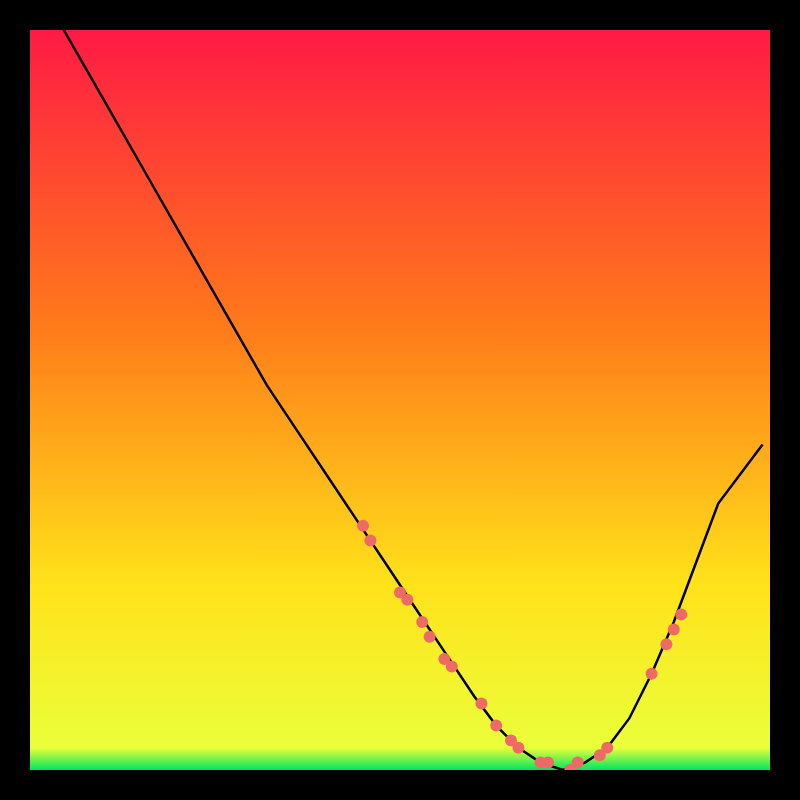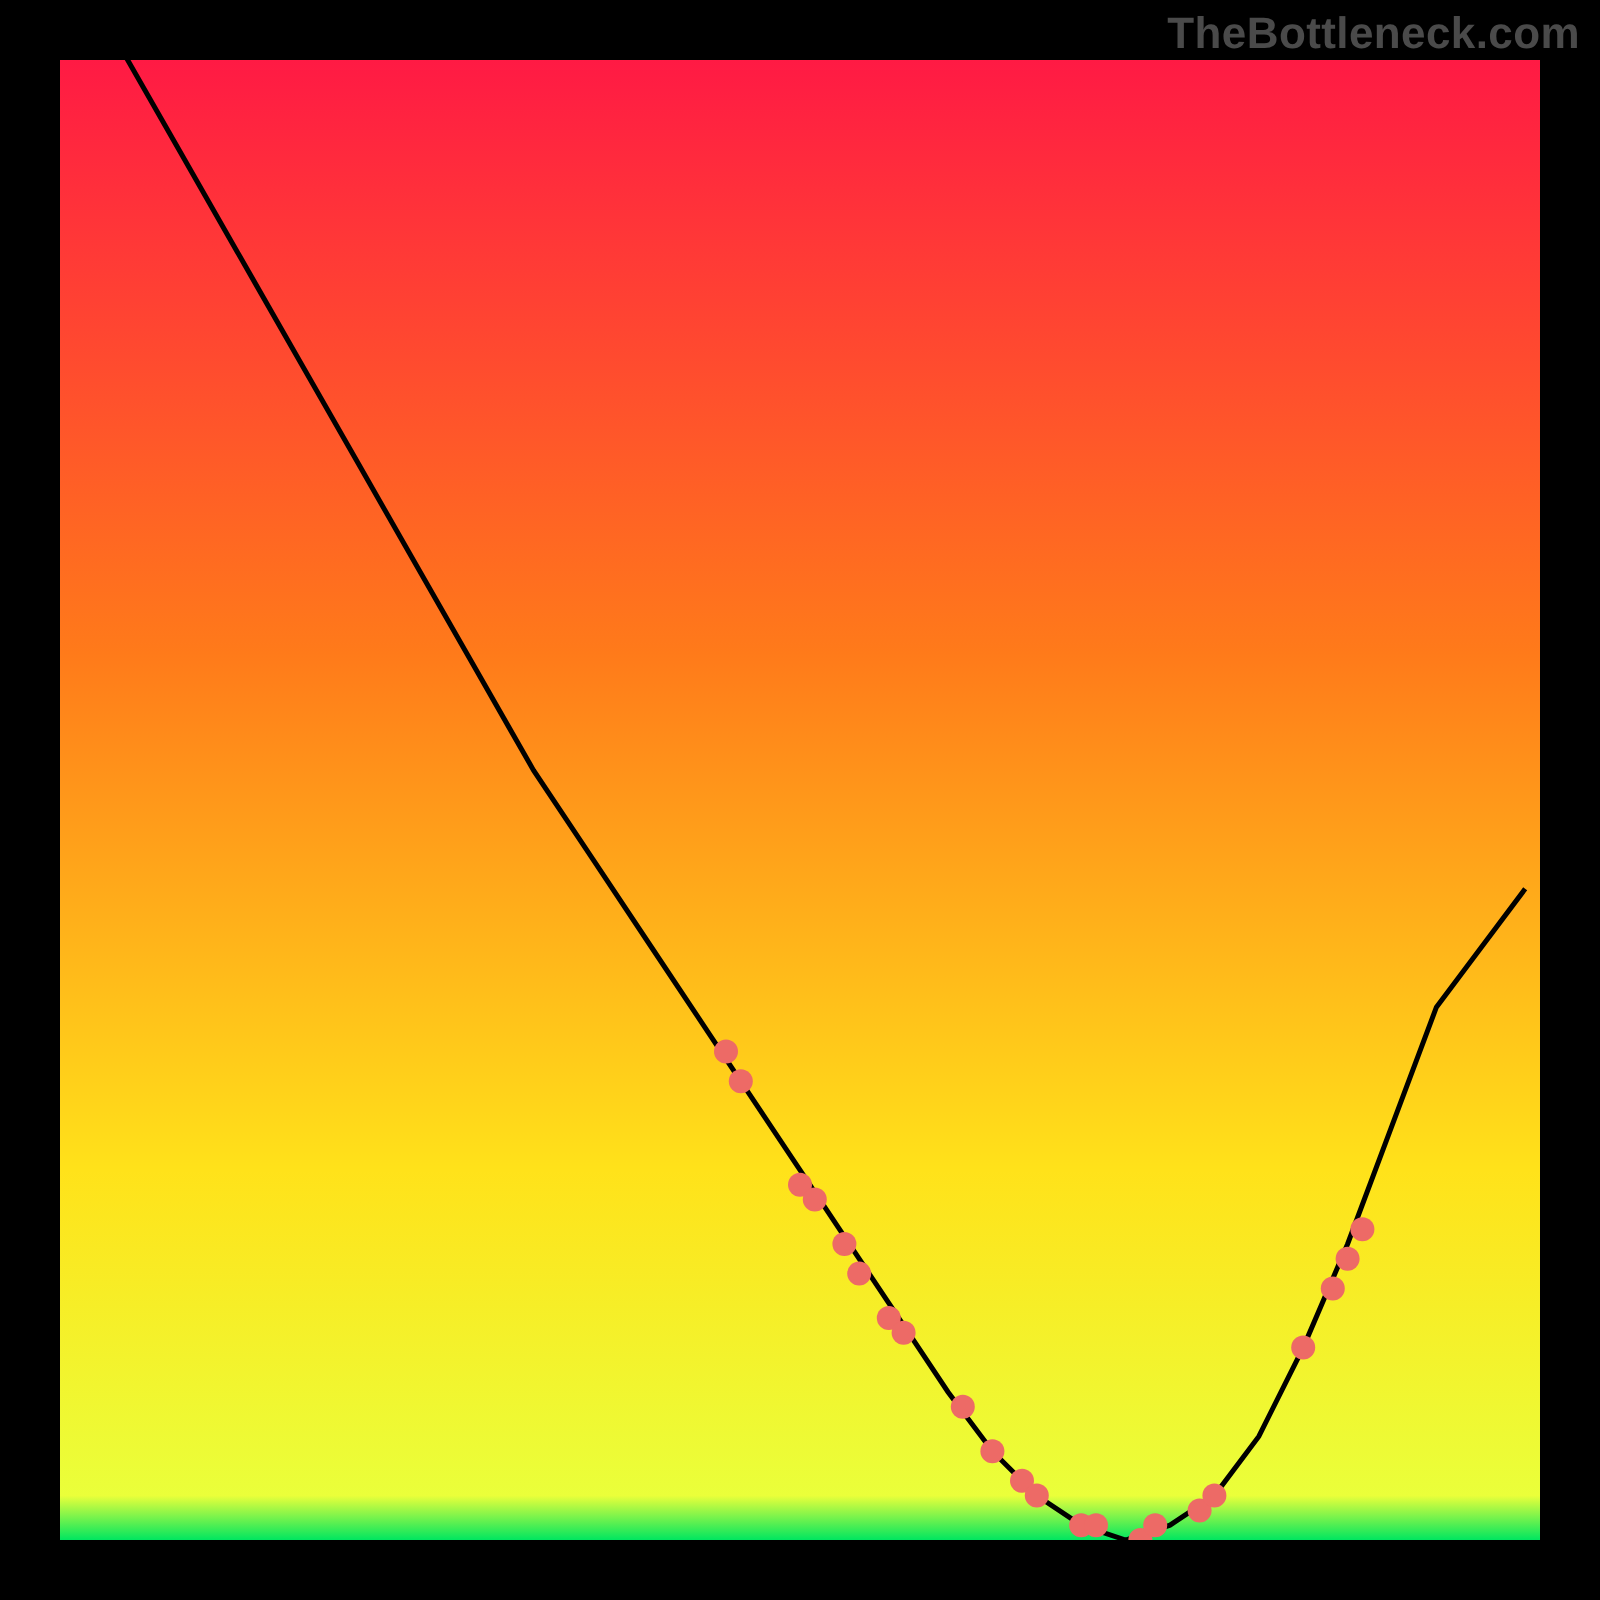--- a/index.html
+++ b/index.html
@@ -37,21 +37,20 @@
   .plot svg {
     display: block;
     width: 740px;
     height: 740px;
   }
 </style>
 </head>
 <body>
 
 <div class="frame">
-  <div class="watermark">TheBottleneck.com</div>
   <div class="plot">
     <svg viewBox="0 0 740 740">
       <defs>
         <linearGradient id="bg-grad" x1="0" y1="0" x2="0" y2="1">
           <stop id="g-stop-0" offset="0%" stop-color="#ff1a44"></stop>
           <stop id="g-stop-1" offset="40%" stop-color="#ff7a1a"></stop>
           <stop id="g-stop-2" offset="75%" stop-color="#ffe21a"></stop>
           <stop id="g-stop-3" offset="97%" stop-color="#eaff3a"></stop>
           <stop id="g-stop-4" offset="100%" stop-color="#00e660"></stop>
         </linearGradient>

